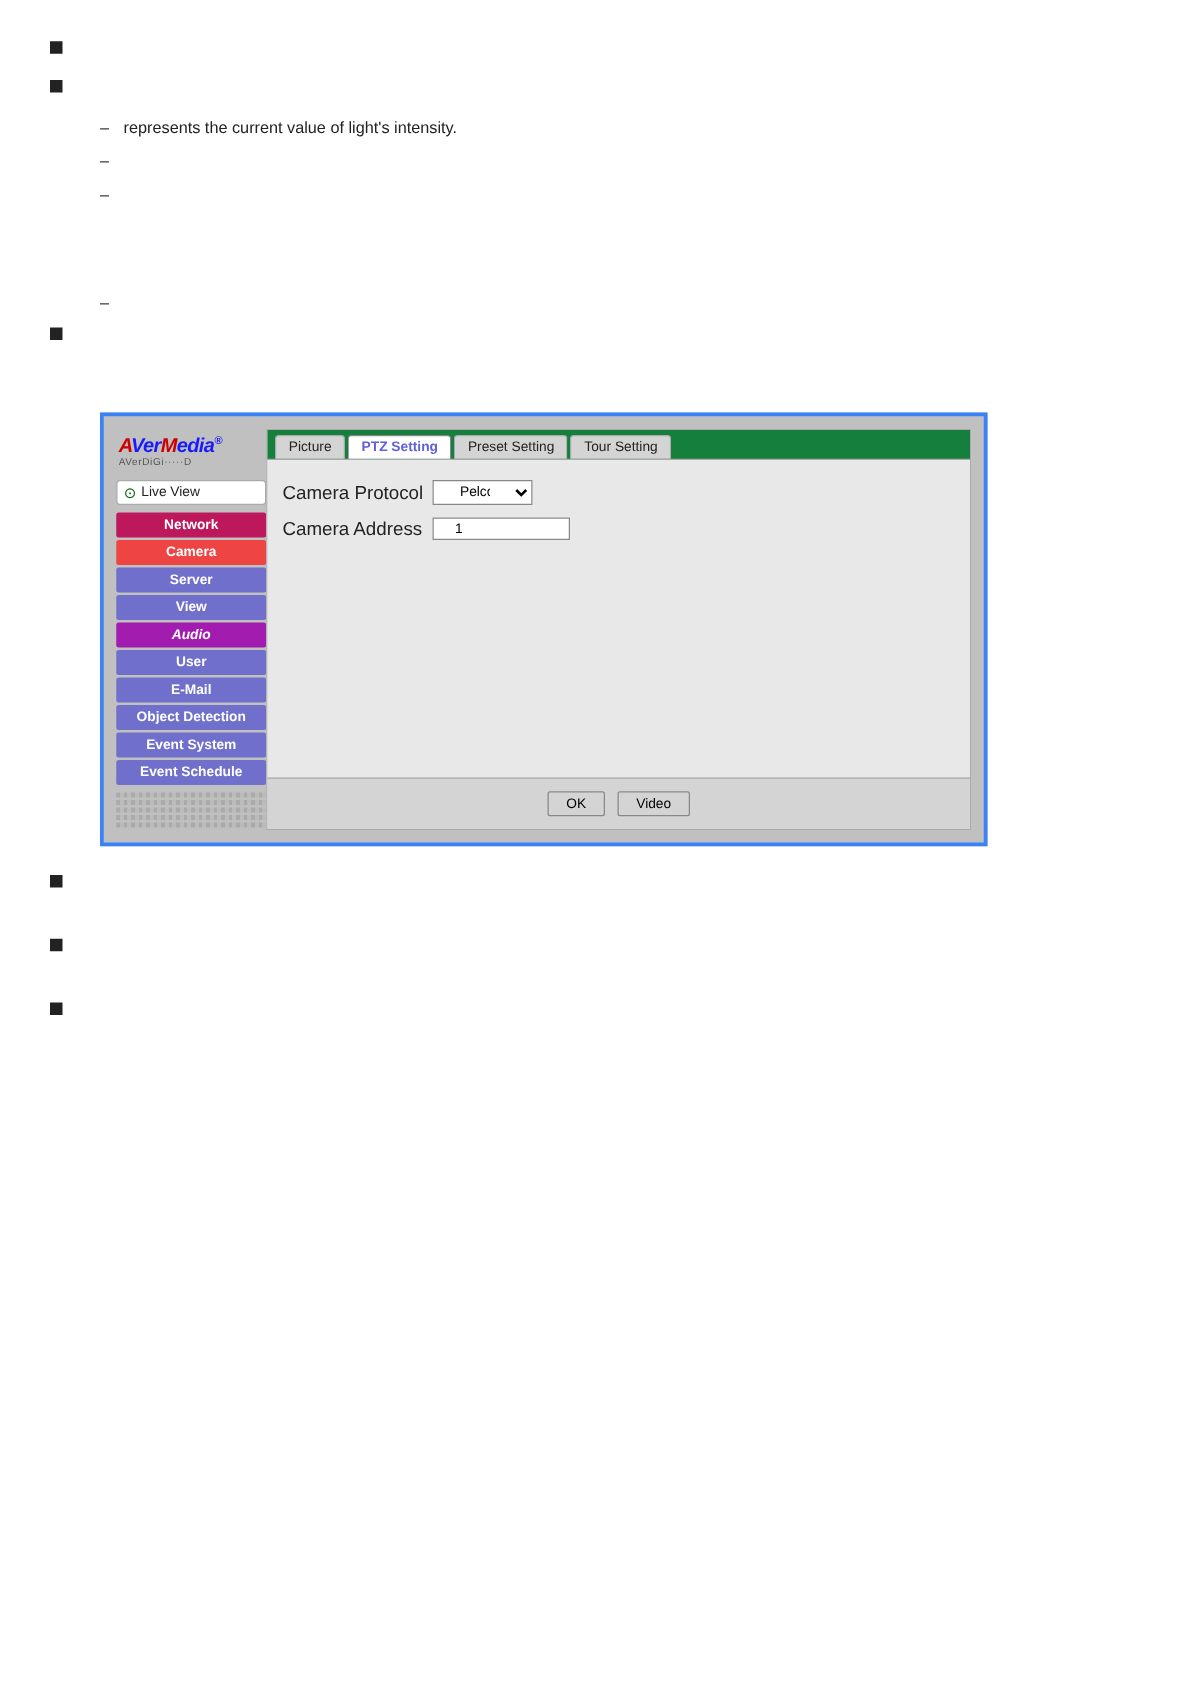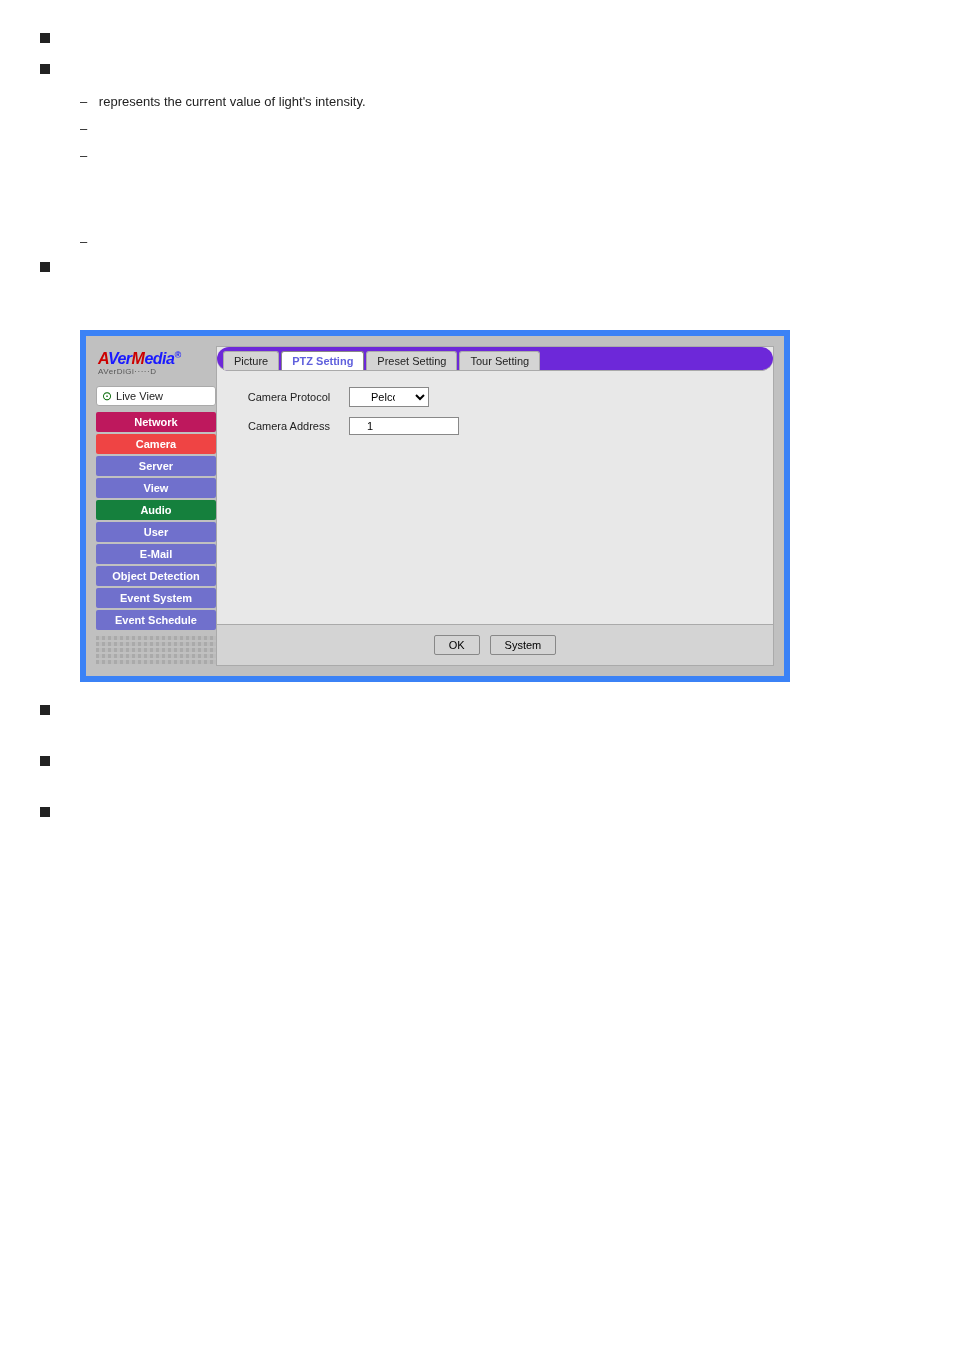--- a/index.html
+++ b/index.html
@@ -41,21 +41,21 @@
       line-height: 1.6;
     }
     .sub-item::before {
       content: "–";
       margin-right: 8px;
     }
 
     
     .ui-screenshot {
       background: #c0c0c0;
-      border: 6px solid #3b82f6;
+      border: 3px solid #3b82f6;
       width: 710px;
       margin: 20px 12px 20px 40px;
       padding: 10px;
       display: flex;
       gap: 0;
     }
 
     
     .sidebar {
       width: 120px;
@@ -114,43 +114,42 @@
       border: none;
       border-radius: 2px;
       margin-bottom: 2px;
       text-align: center;
       cursor: pointer;
     }
     .nav-btn.network { background: #be185d; }
     .nav-btn.camera { background: #ef4444; }
     .nav-btn.system { background: #7070cc; }
     .nav-btn.video { background: #7070cc; }
-    .nav-btn.audio { background: #15803d; }
+    .nav-btn.audio { background: #a21caf; font-style: italic; }
     .nav-btn.user { background: #7070cc; }
     .nav-btn.email { background: #7070cc; }
     .nav-btn.object { background: #7070cc; }
     .nav-btn.event-server { background: #7070cc; }
     .nav-btn.event-schedule { background: #7070cc; }
 
     
     .main-panel {
       flex: 1;
       background: #e8e8e8;
       border: 1px solid #aaa;
       display: flex;
       flex-direction: column;
     }
 
     .tab-bar {
       display: flex;
-      background: #6d28d9;
+      background: #15803d;
       border-bottom: 1px solid #aaa;
       padding: 4px 6px 0;
       gap: 2px;
-      border-radius: 12px;
     }
     .tab {
       padding: 3px 10px;
       font-size: 11px;
       background: #d4d4d4;
       border: 1px solid #aaa;
       border-bottom: none;
       cursor: pointer;
       border-radius: 3px 3px 0 0;
     }
@@ -167,24 +166,23 @@
       background: #e8e8e8;
     }
 
     .form-row {
       display: flex;
       align-items: center;
       margin-bottom: 10px;
     }
     .form-label {
       width: 120px;
-      font-size: 11px;
+      font-size: 15px;
       color: #222;
       flex-shrink: 0;
-      text-align: center;
     }
     .form-control {
       font-size: 11px;
       padding: 2px 17px;
       border: 1px solid #888;
       background: #fff;
     }
     .form-select {
       width: 80px;
     }
@@ -312,21 +310,21 @@
 
       <div class="form-row">
         <label class="form-label">Camera Address</label>
         <input class="form-control form-input" type="text" value="1" style="">
       </div>
 
     </div>
 
     <div class="panel-footer">
       <button class="footer-btn">OK</button>
-      <button class="footer-btn">System</button>
+      <button class="footer-btn">Video</button>
     </div>
   </div>
 </div>
 
 <div class="bullet-section">
   <div class="bullet-square"></div>
   <div class="bullet-text"></div>
 </div>
 
 <div class="spacer"></div>

